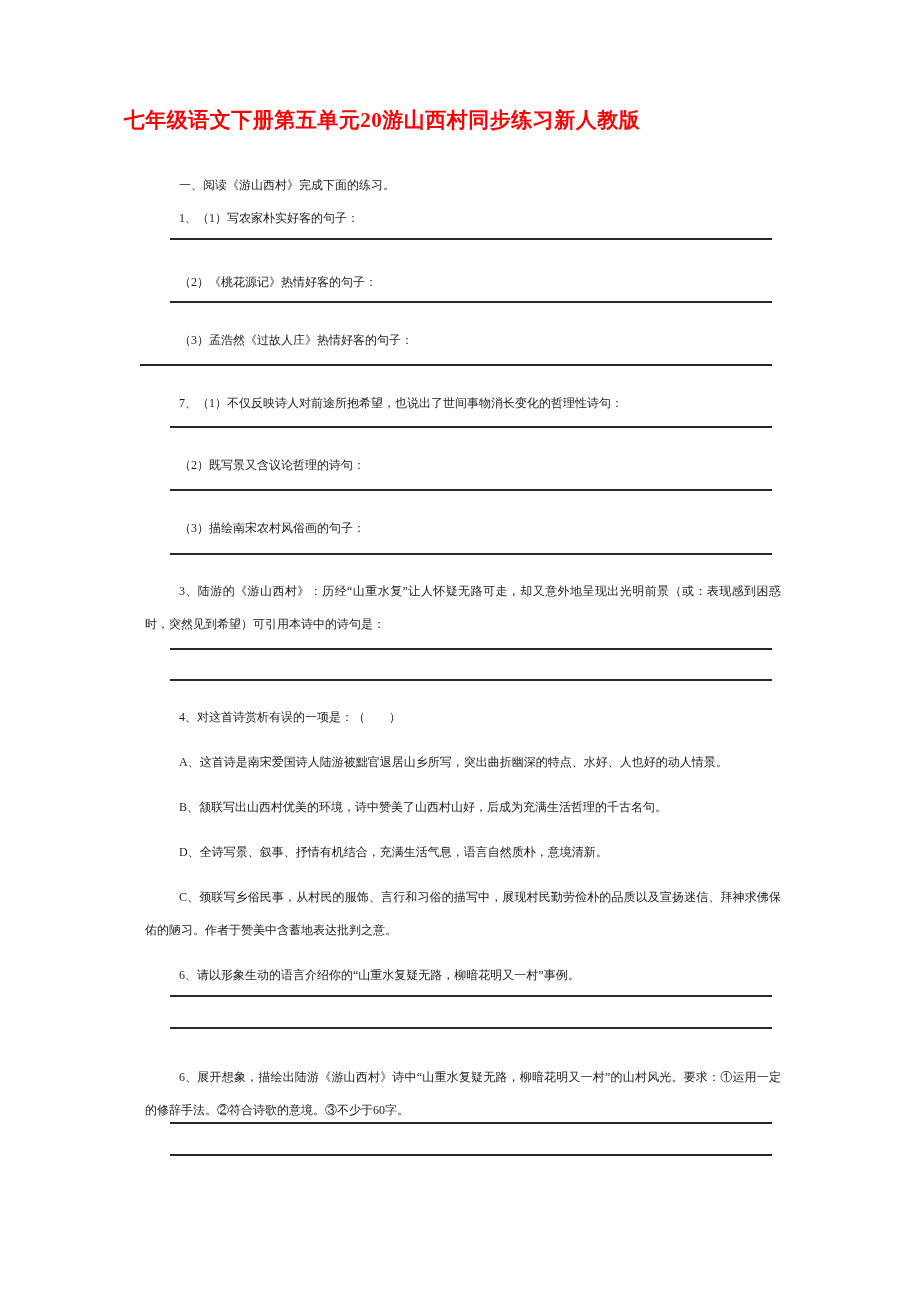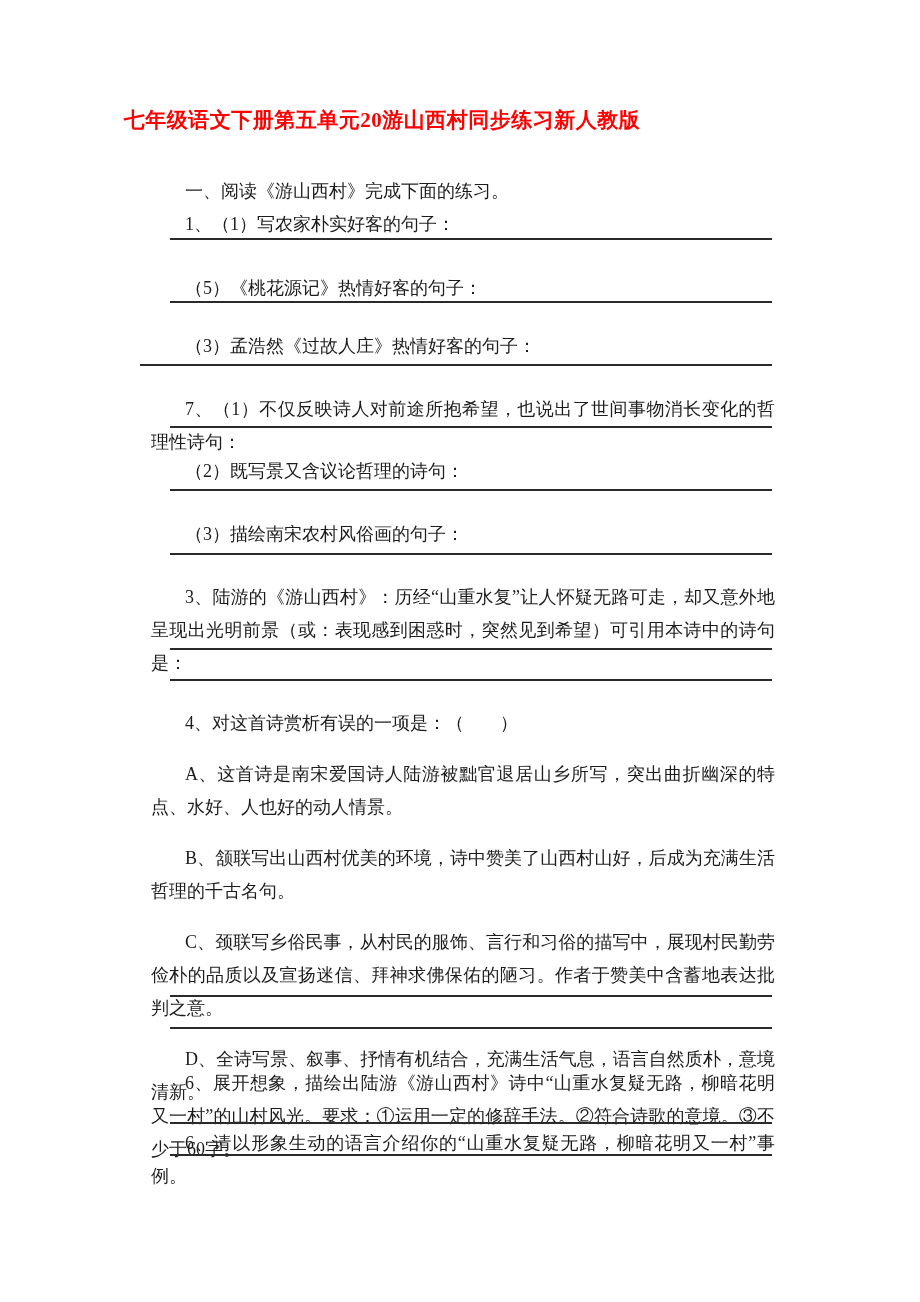--- a/index.html
+++ b/index.html
@@ -22,22 +22,22 @@
     line-height:33px;
     letter-spacing:0.5px;
   }
   .para{
     position:absolute;
     left:133px;
     width:660px;
     color:#1c1c1c;
   }
   .para p{
-    margin:18px;
-    font-size:18px;
+    margin:12px;
+    font-size:12px;
     line-height:33px;
     text-indent:34px;
     text-align:justify;
     color:#1c1c1c;
   }
   .blank{
     position:absolute;
     left:170px;
     width:602px;
     height:0;
@@ -58,21 +58,21 @@
   <div class="para" style="top:157px">
     <p>一、阅读《游山西村》完成下面的练习。</p>
   </div>
 
   <div class="para" style="top:190px">
     <p>1、（1）写农家朴实好客的句子：</p>
   </div>
   <div class="blank" style="top:238px"></div>
 
   <div class="para" style="top:254px">
-    <p>（5）《桃花源记》热情好客的句子：</p>
+    <p>（2）《桃花源记》热情好客的句子：</p>
   </div>
   <div class="blank" style="top:301px"></div>
 
   <div class="para" style="top:312px">
     <p>（3）孟浩然《过故人庄》热情好客的句子：</p>
   </div>
   <div class="blank wide" style="top:364px"></div>
 
   <div class="para" style="top:375px">
     <p>7、（1）不仅反映诗人对前途所抱希望，也说出了世间事物消长变化的哲理性诗句：</p>
@@ -92,22 +92,22 @@
   <div class="para" style="top:563px">
     <p>3、陆游的《游山西村》：历经“山重水复”让人怀疑无路可走，却又意外地呈现出光明前景（或：表现感到困惑时，突然见到希望）可引用本诗中的诗句是：</p>
   </div>
   <div class="blank" style="top:648px"></div>
   <div class="blank" style="top:679px"></div>
 
   <div class="para" style="top:689px">
     <p>4、对这首诗赏析有误的一项是：（　　）</p>
     <p>A、这首诗是南宋爱国诗人陆游被黜官退居山乡所写，突出曲折幽深的特点、水好、人也好的动人情景。</p>
     <p>B、颔联写出山西村优美的环境，诗中赞美了山西村山好，后成为充满生活哲理的千古名句。</p>
+    <p>D、全诗写景、叙事、抒情有机结合，充满生活气息，语言自然质朴，意境清新。</p>
     <p>C、颈联写乡俗民事，从村民的服饰、言行和习俗的描写中，展现村民勤劳俭朴的品质以及宣扬迷信、拜神求佛保佑的陋习。作者于赞美中含蓄地表达批判之意。</p>
-    <p>D、全诗写景、叙事、抒情有机结合，充满生活气息，语言自然质朴，意境清新。</p>
     <p>6、请以形象生动的语言介绍你的“山重水复疑无路，柳暗花明又一村”事例。</p>
   </div>
   <div class="blank" style="top:995px"></div>
   <div class="blank" style="top:1027px"></div>
 
   <div class="para" style="top:1049px">
     <p>6、展开想象，描绘出陆游《游山西村》诗中“山重水复疑无路，柳暗花明又一村”的山村风光。要求：①运用一定的修辞手法。②符合诗歌的意境。③不少于60字。</p>
   </div>
   <div class="blank" style="top:1122px"></div>
   <div class="blank" style="top:1154px"></div>

